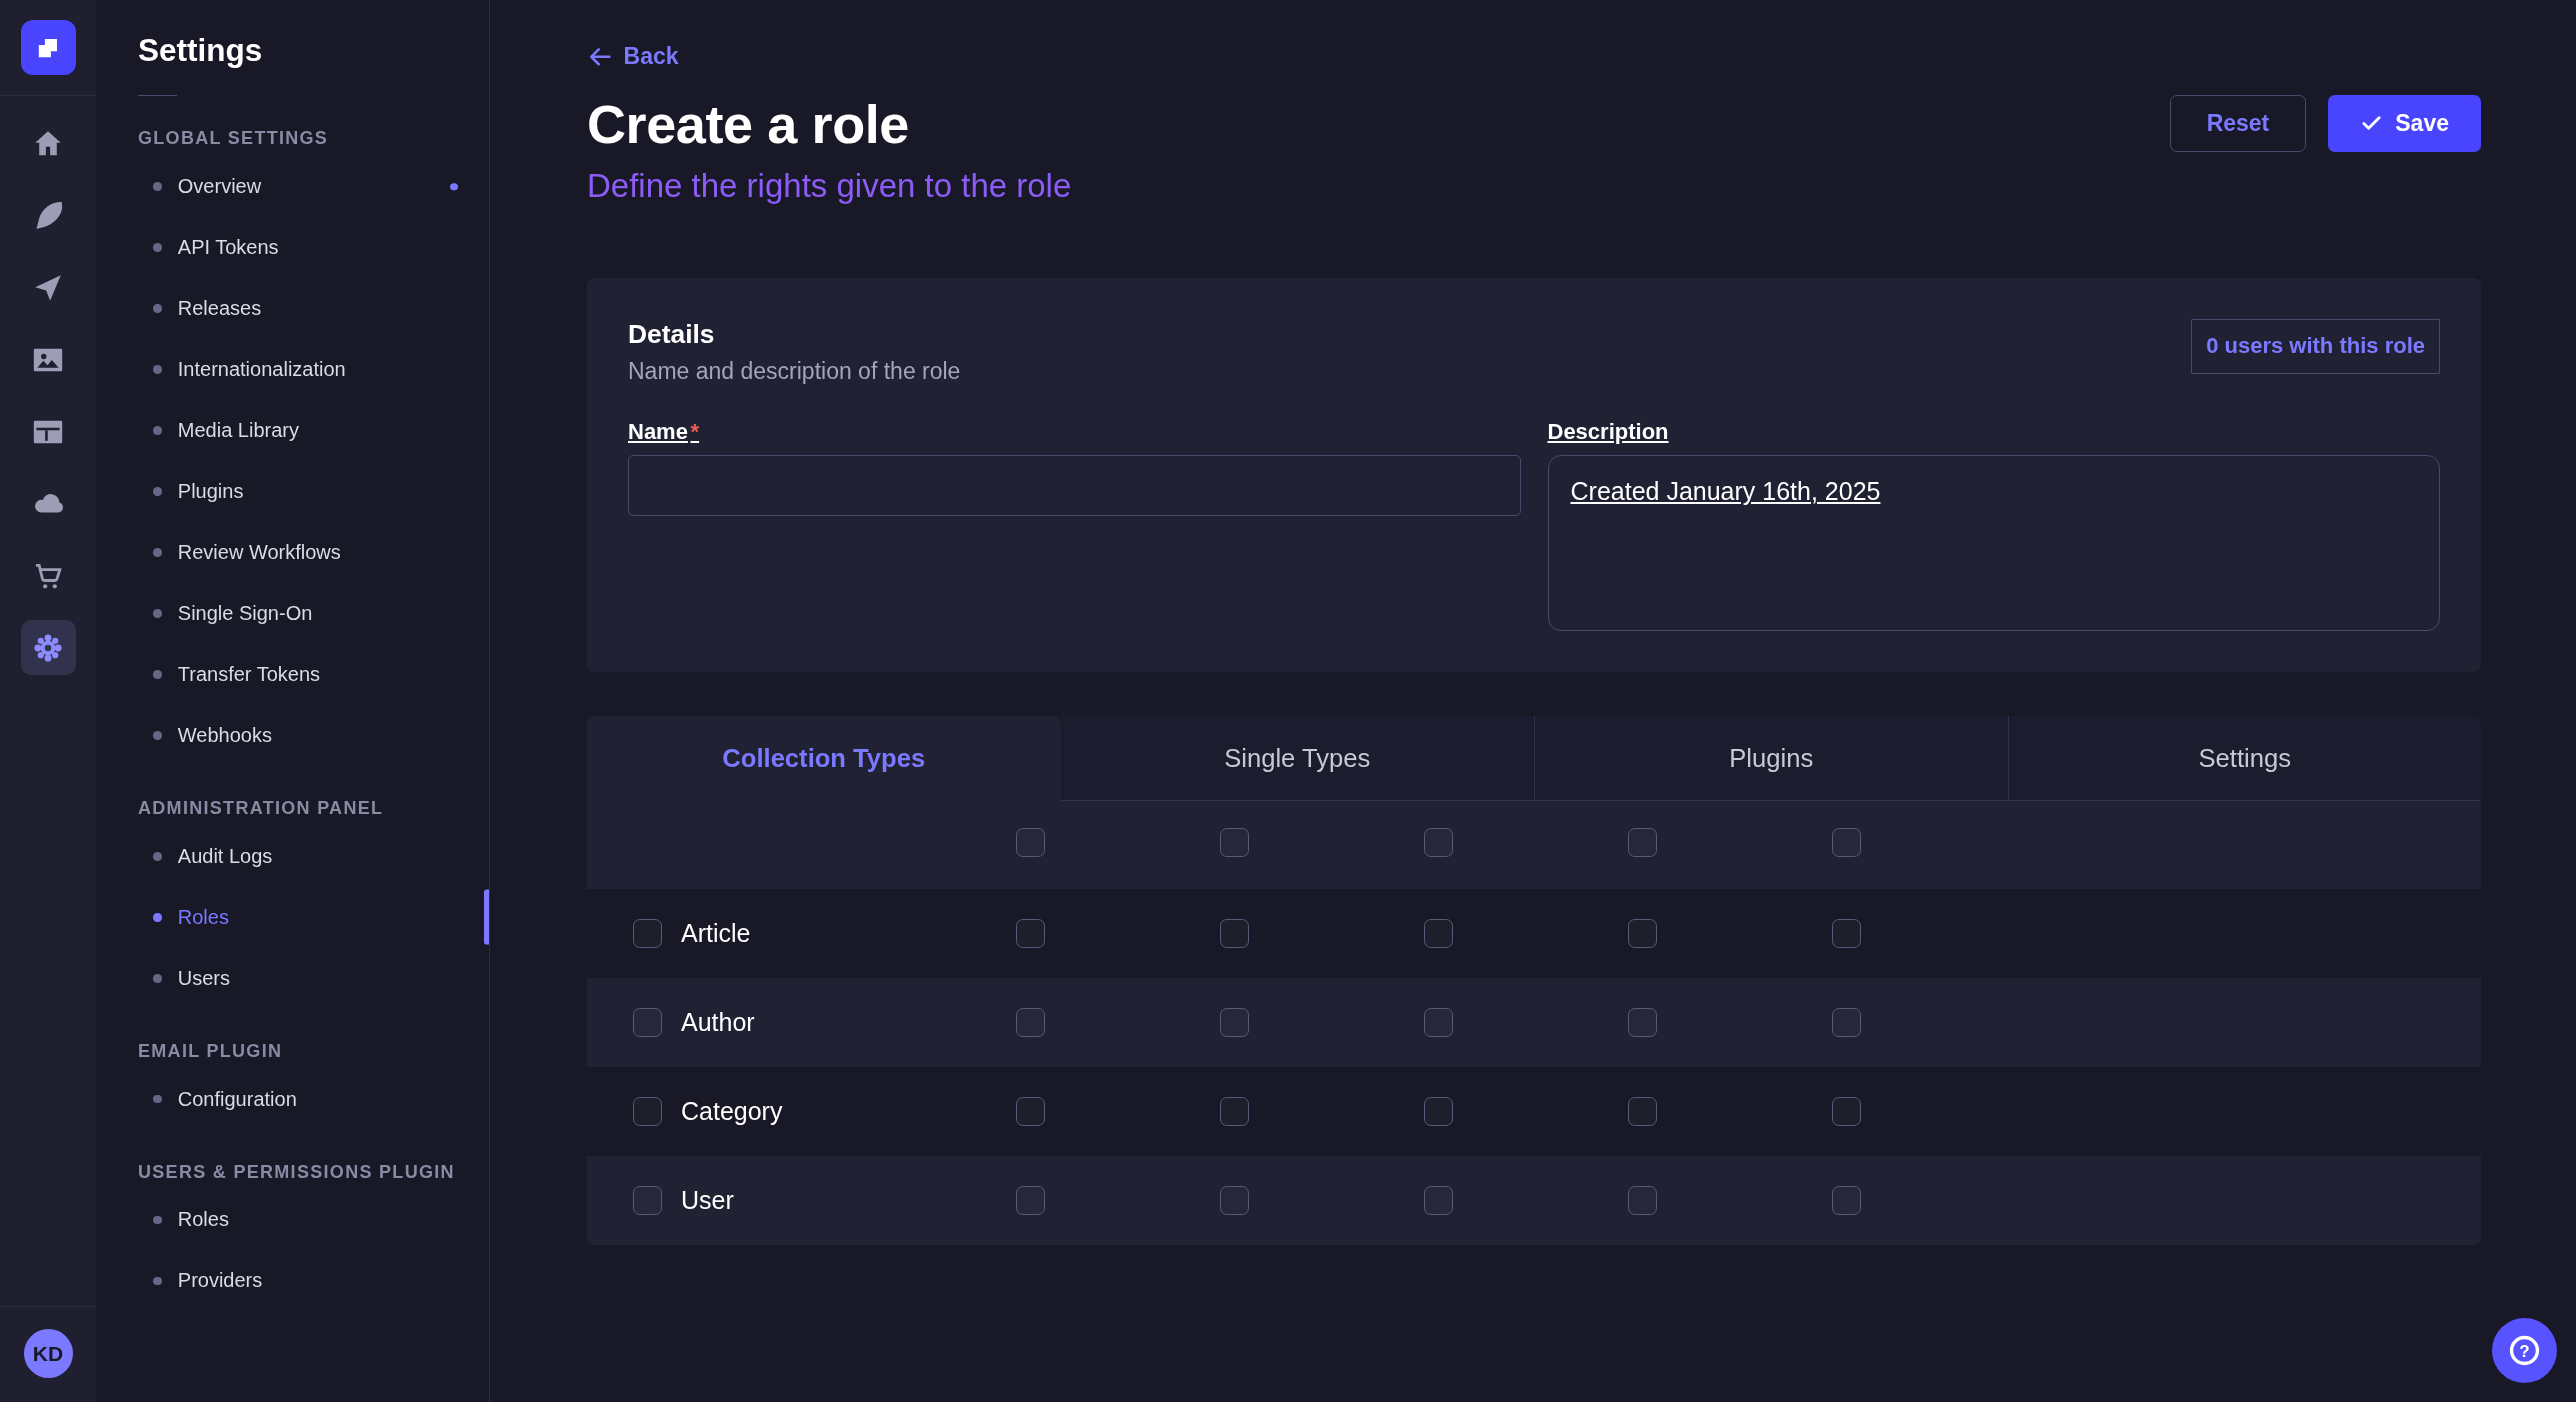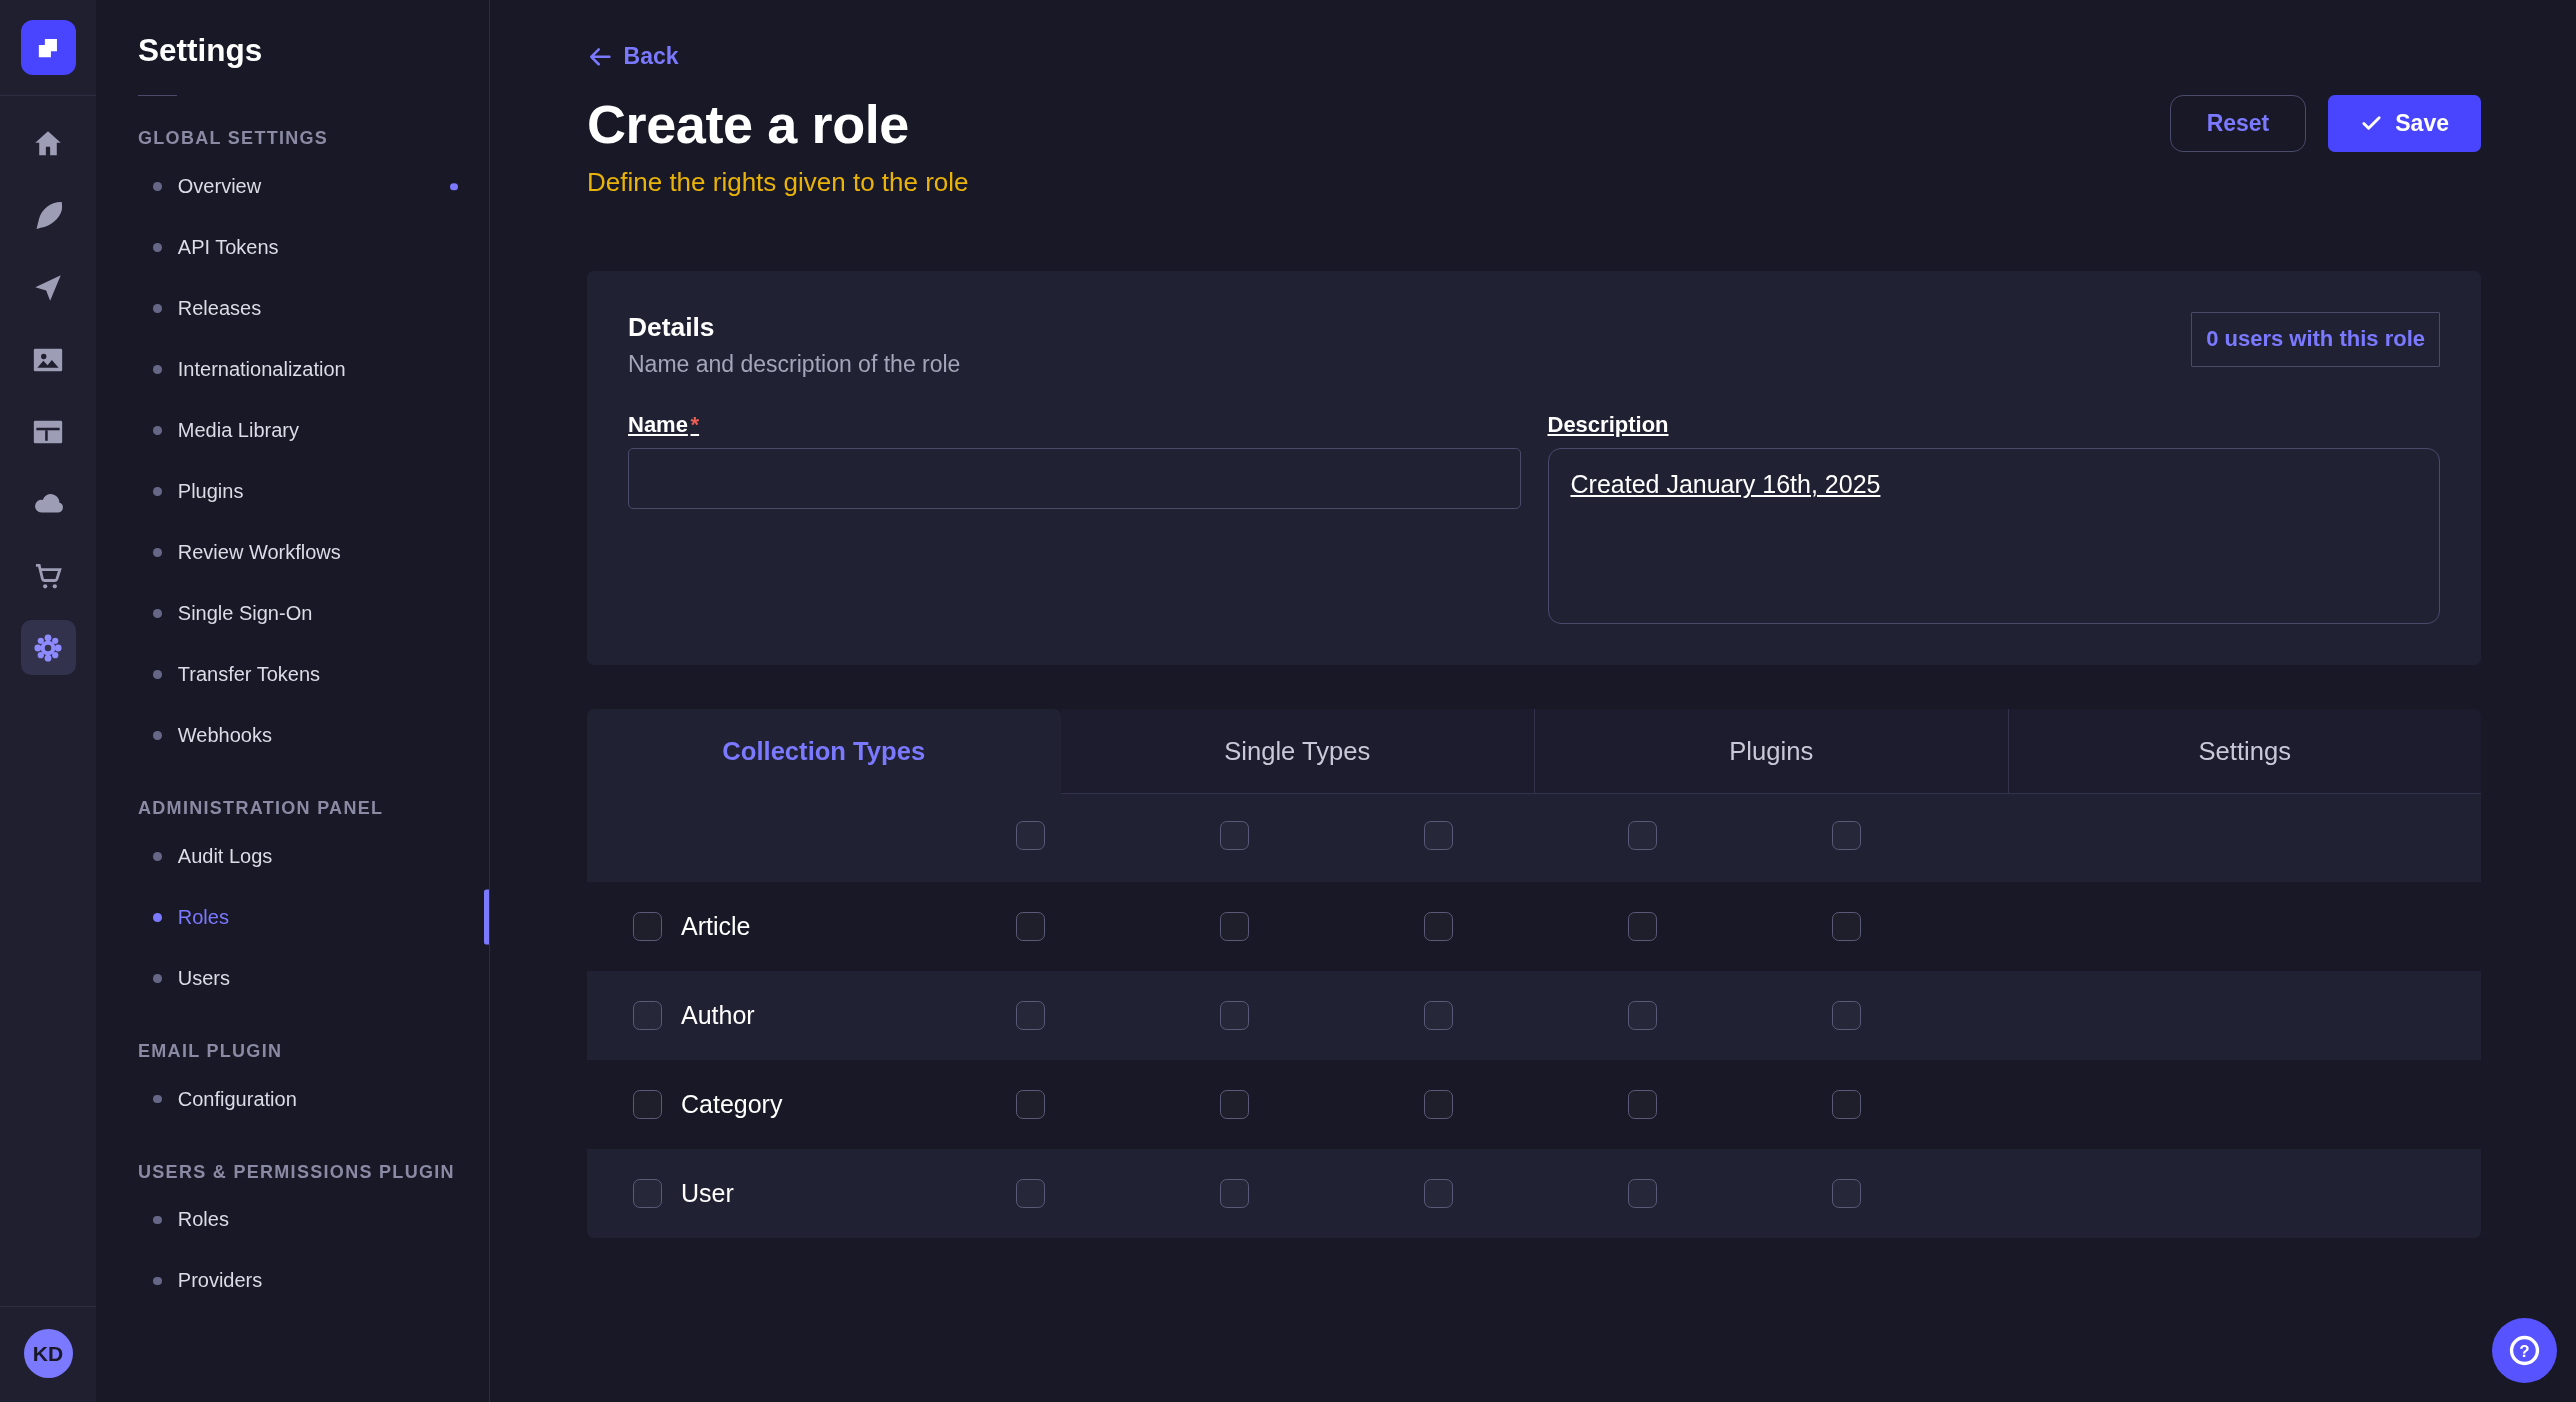--- a/index.html
+++ b/index.html
@@ -42,24 +42,24 @@
   
   .content{flex:1;padding:0 95px 0 97px;box-sizing:border-box;position:relative;}
   .back{display:inline-flex;align-items:center;gap:11px;margin-top:43px;color:#7b79ff;
         font-size:23px;font-weight:600;cursor:pointer;}
   .back svg{width:25.6px;height:25.6px;stroke:#7b79ff;fill:none;stroke-width:2.4;stroke-linecap:round;stroke-linejoin:round;}
   .title-row{display:flex;align-items:center;justify-content:space-between;margin-top:20.4px;}
   h1{margin:0;font-size:54px;font-weight:600;letter-spacing:-0.4px;}
   .actions{display:flex;gap:22px;}
   .btn{height:57px;border-radius:6.8px;font-size:23px;font-weight:600;display:inline-flex;align-items:center;
        justify-content:center;cursor:pointer;border:0.9px solid transparent;font-family:inherit;box-sizing:border-box;}
-  .btn-reset{padding:12px 36px;border-color:#4a4a6a;background:transparent;color:#7b79ff;border-radius:13px;}
+  .btn-reset{padding:12px 36px;border-color:#4a4a6a;background:transparent;color:#7b79ff;}
   .btn-save{padding:0 31px;background:#4945ff;color:#fff;gap:12px;}
   .btn-save svg{width:23px;height:23px;stroke:#fff;stroke-width:3;fill:none;stroke-linecap:round;stroke-linejoin:round;}
-  .subtitle{margin:12px 0 0;font-size:26px;color:#eab308;}
+  .subtitle{margin:12px 0 0;font-size:33px;color:#8b5cf6;}
 
   
   .card{background:#212134;border-radius:6.8px;margin-top:73px;padding:41px;box-sizing:border-box;}
   .card-head{display:flex;justify-content:space-between;align-items:flex-start;}
   .card-title{font-size:26.4px;font-weight:700;margin:0;}
   .card-sub{font-size:23px;color:#a5a5ba;margin:8.5px 0 0;}
   .users-btn{height:55px;padding:0 14px;border:0.9px solid #4a4a6a;border-radius:1px;background:transparent;
              color:#7b79ff;font-size:22px;font-weight:700;cursor:pointer;font-family:inherit;}
   .fields{display:flex;gap:27px;margin-top:34px;text-decoration:underline;}
   .field{flex:1;display:flex;flex-direction:column;}

